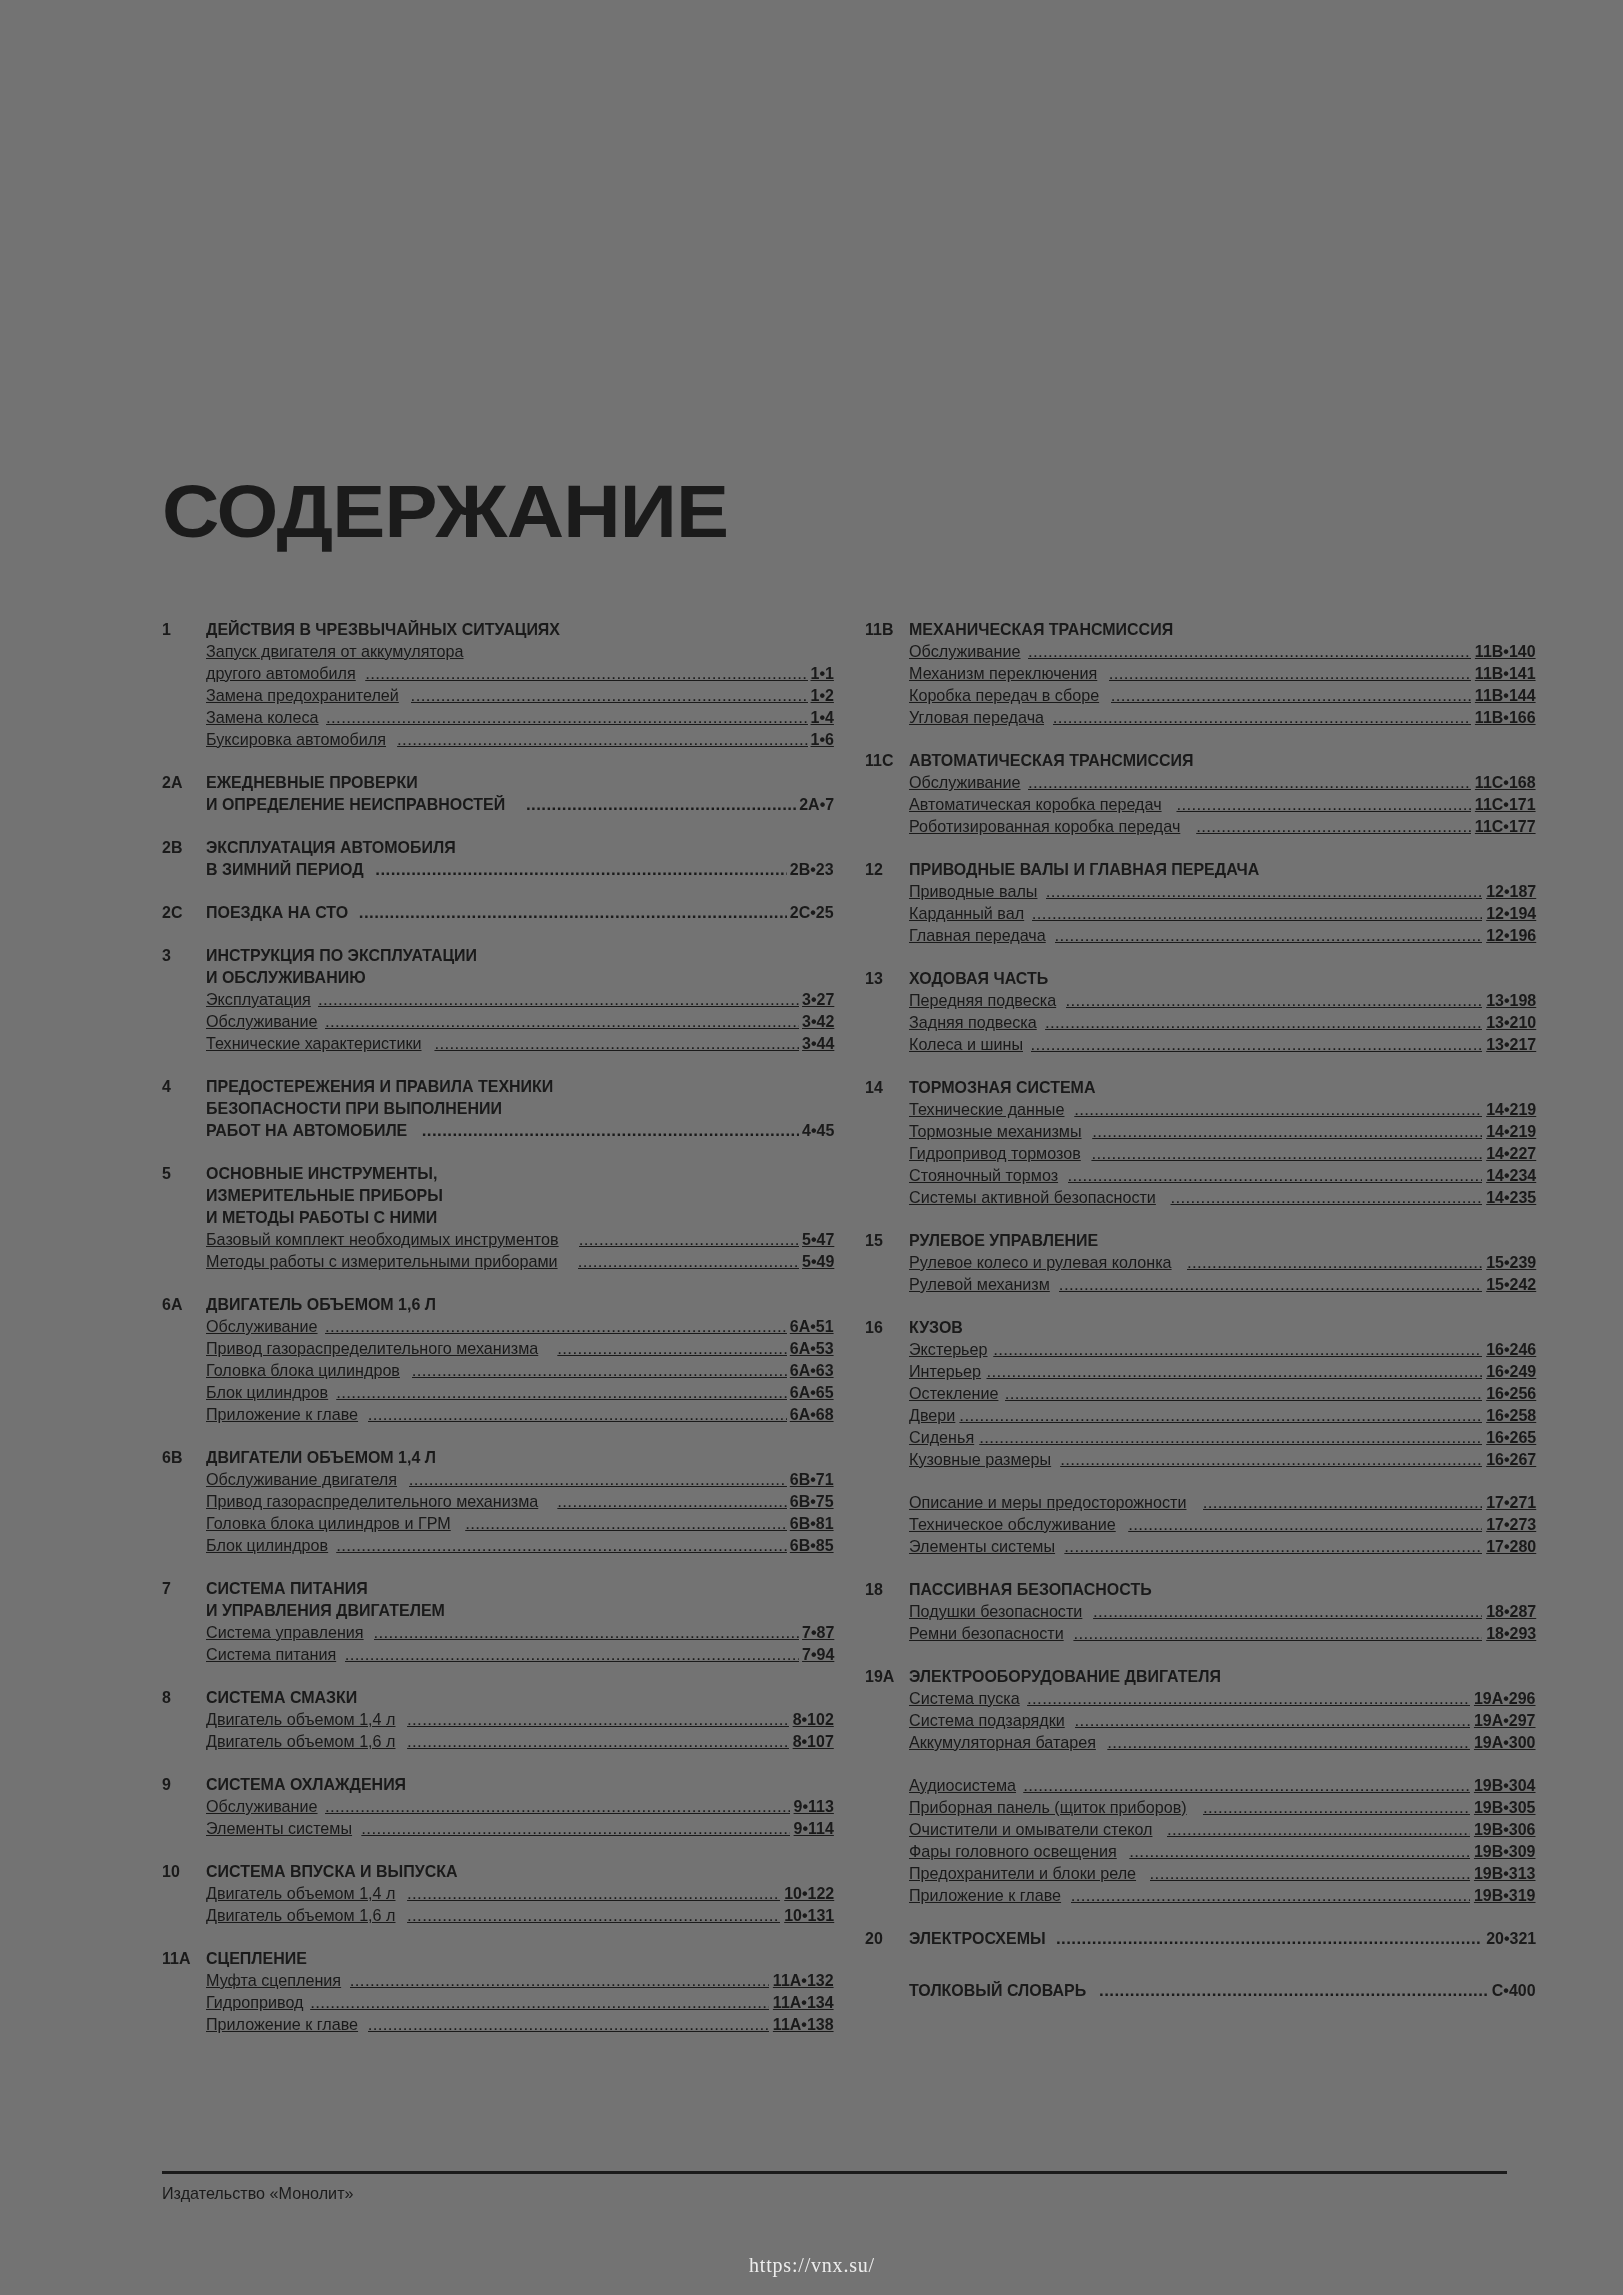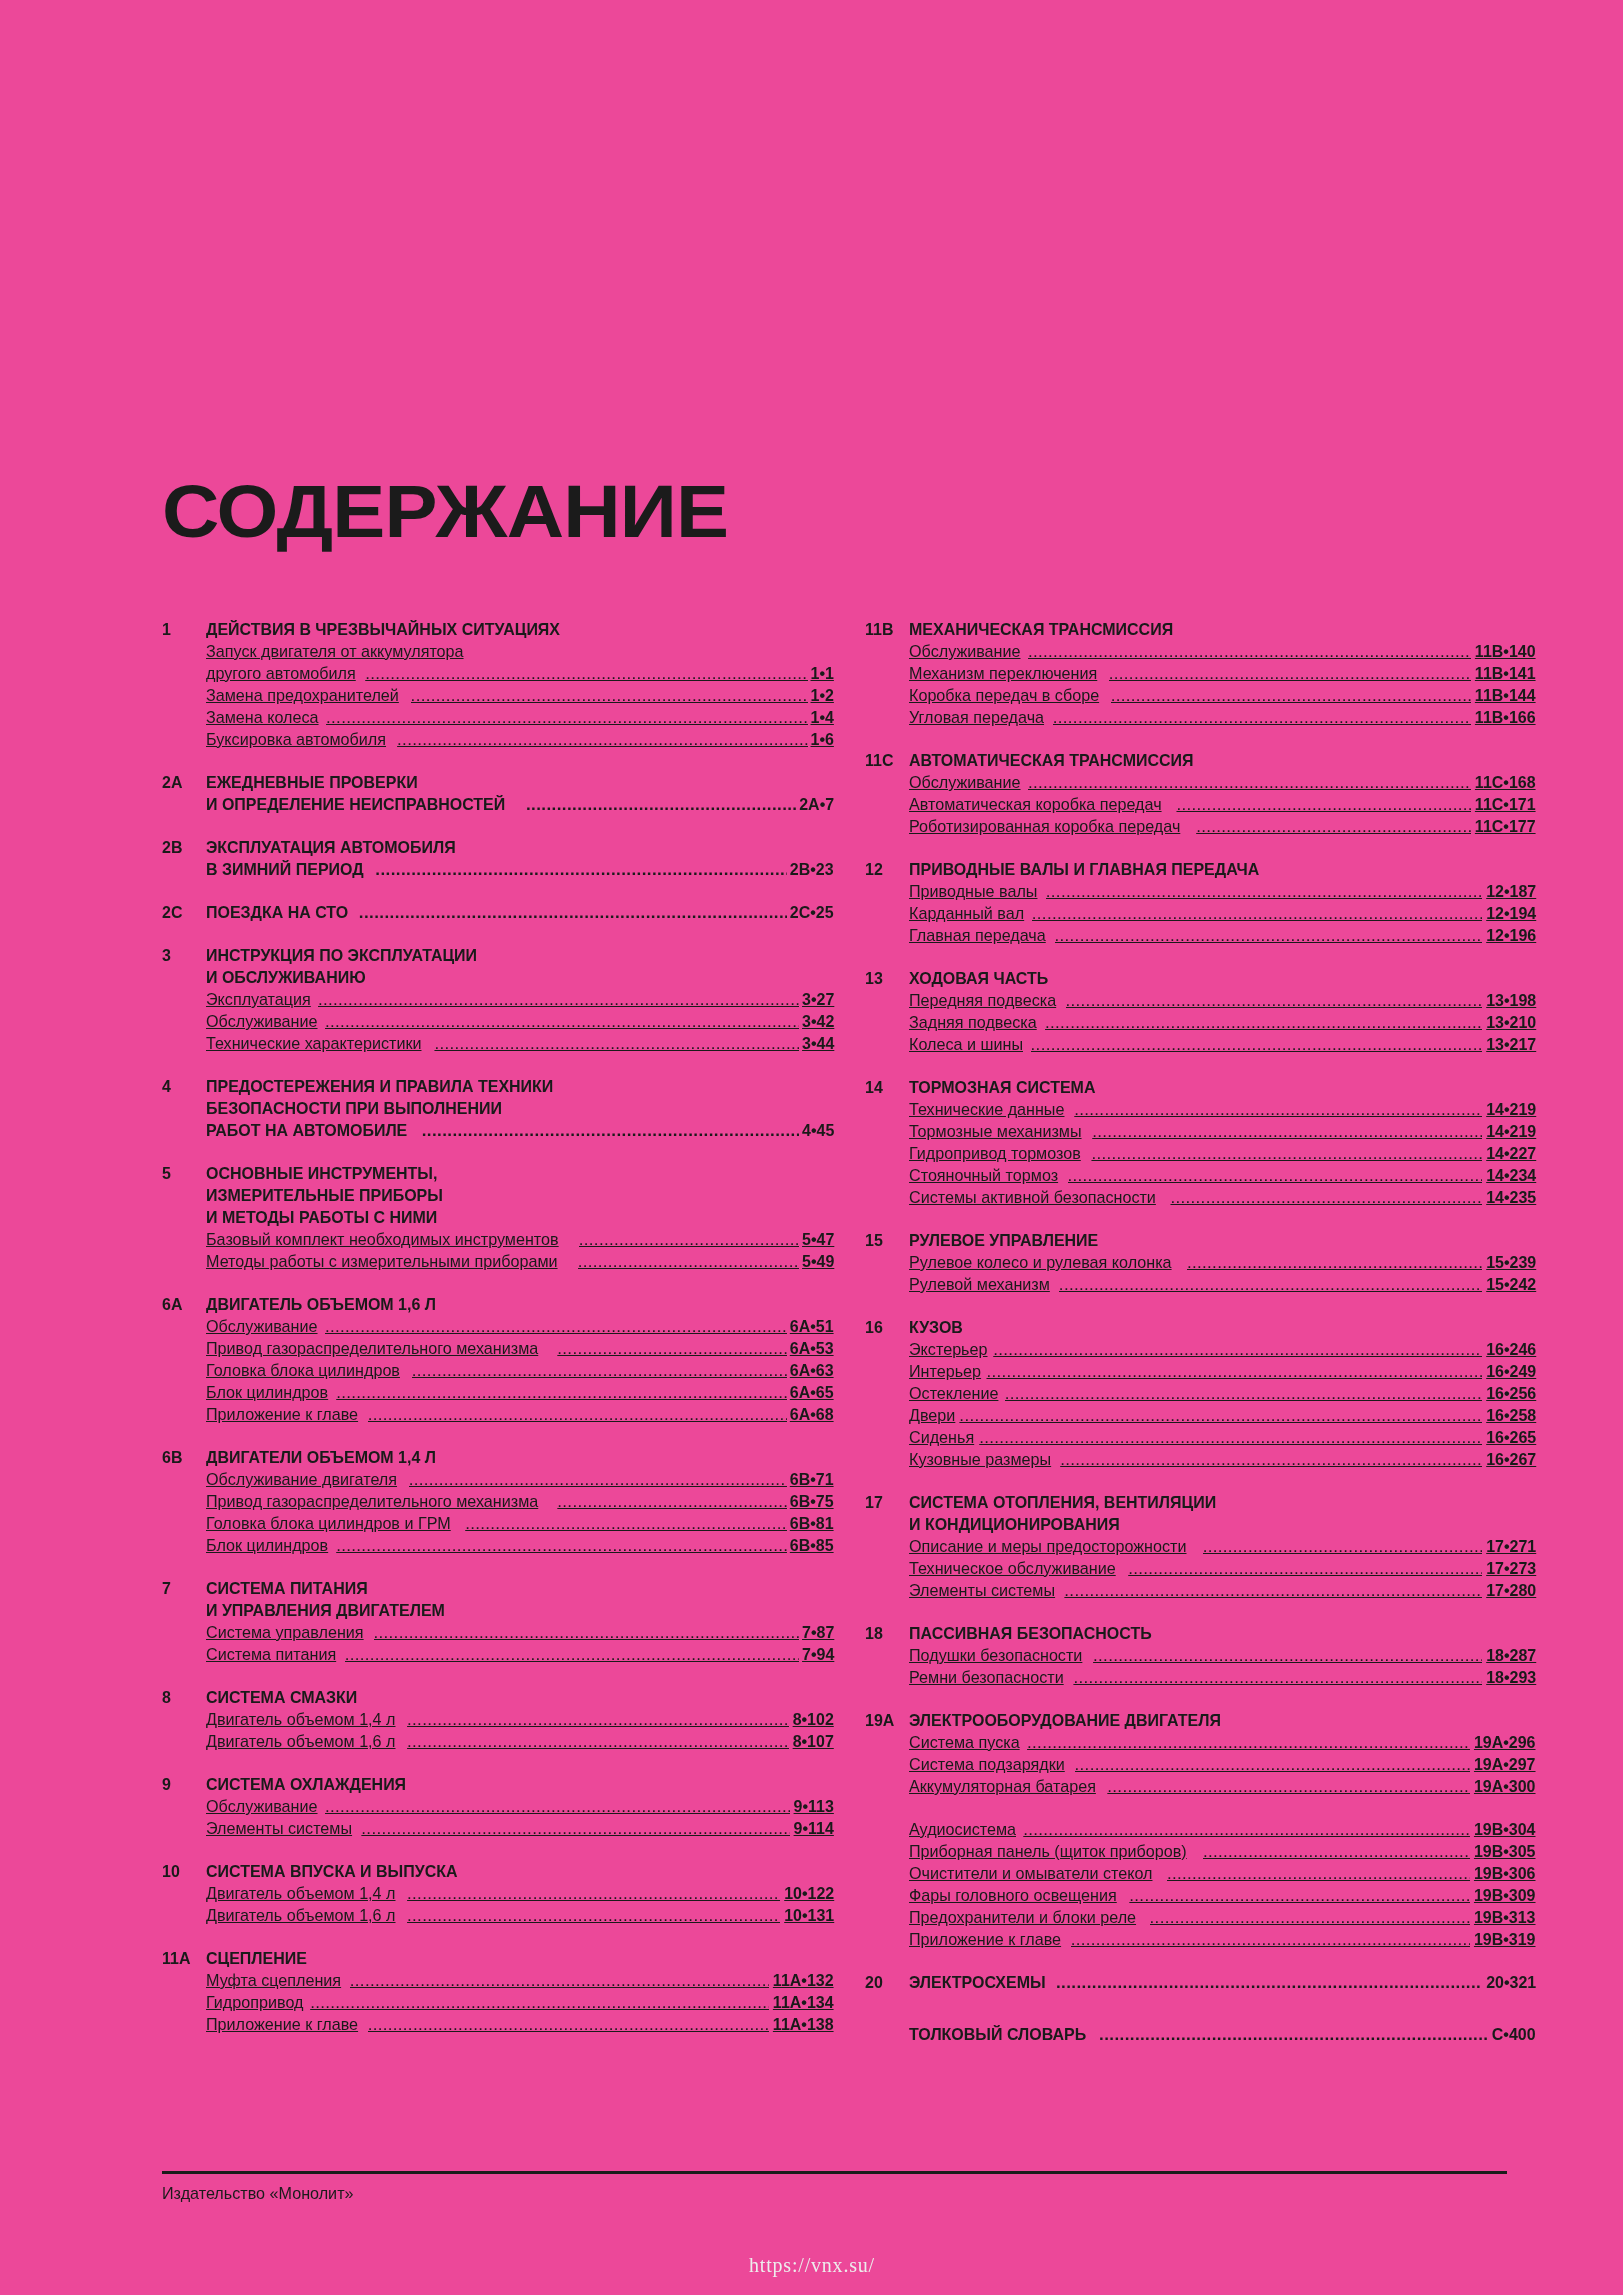--- a/index.html
+++ b/index.html
@@ -5,21 +5,21 @@
 <style>
   html, body {
     margin: 0;
     padding: 0;
     background: #ffffff;
   }
   .page {
     position: relative;
     width: 1624px;
     height: 2295px;
-    background: #ec4899;
+    background: #737373;
     font-family: "Liberation Sans", "DejaVu Sans", sans-serif;
     color: #1a1a1a;
     overflow: hidden;
   }
 
   
   .toc-title {
     position: absolute;
     left: 162px;
     top: 474px;
@@ -732,31 +732,20 @@
               <span class="pg">16•265</span>
             </div>
             <div class="entry">
               <span class="txt">Кузовные размеры</span>
               <span class="leader">......................................................................................................................</span>
               <span class="pg">16•267</span>
             </div>
           </div>
         </div>
         <div class="chapter">
-          <div class="chapter-head">
-            <div class="chap-num">17</div>
-            <div class="chap-title-wrap">
-              <div class="chap-line">
-                <span class="txt">СИСТЕМА ОТОПЛЕНИЯ, ВЕНТИЛЯЦИИ</span>
-              </div>
-              <div class="chap-line">
-                <span class="txt">И КОНДИЦИОНИРОВАНИЯ</span>
-              </div>
-            </div>
-          </div>
           <div class="entries">
             <div class="entry">
               <span class="txt">Описание и меры предосторожности</span>
               <span class="leader">......................................................................................................................</span>
               <span class="pg">17•271</span>
             </div>
             <div class="entry">
               <span class="txt">Техническое обслуживание</span>
               <span class="leader">......................................................................................................................</span>
               <span class="pg">17•273</span>

